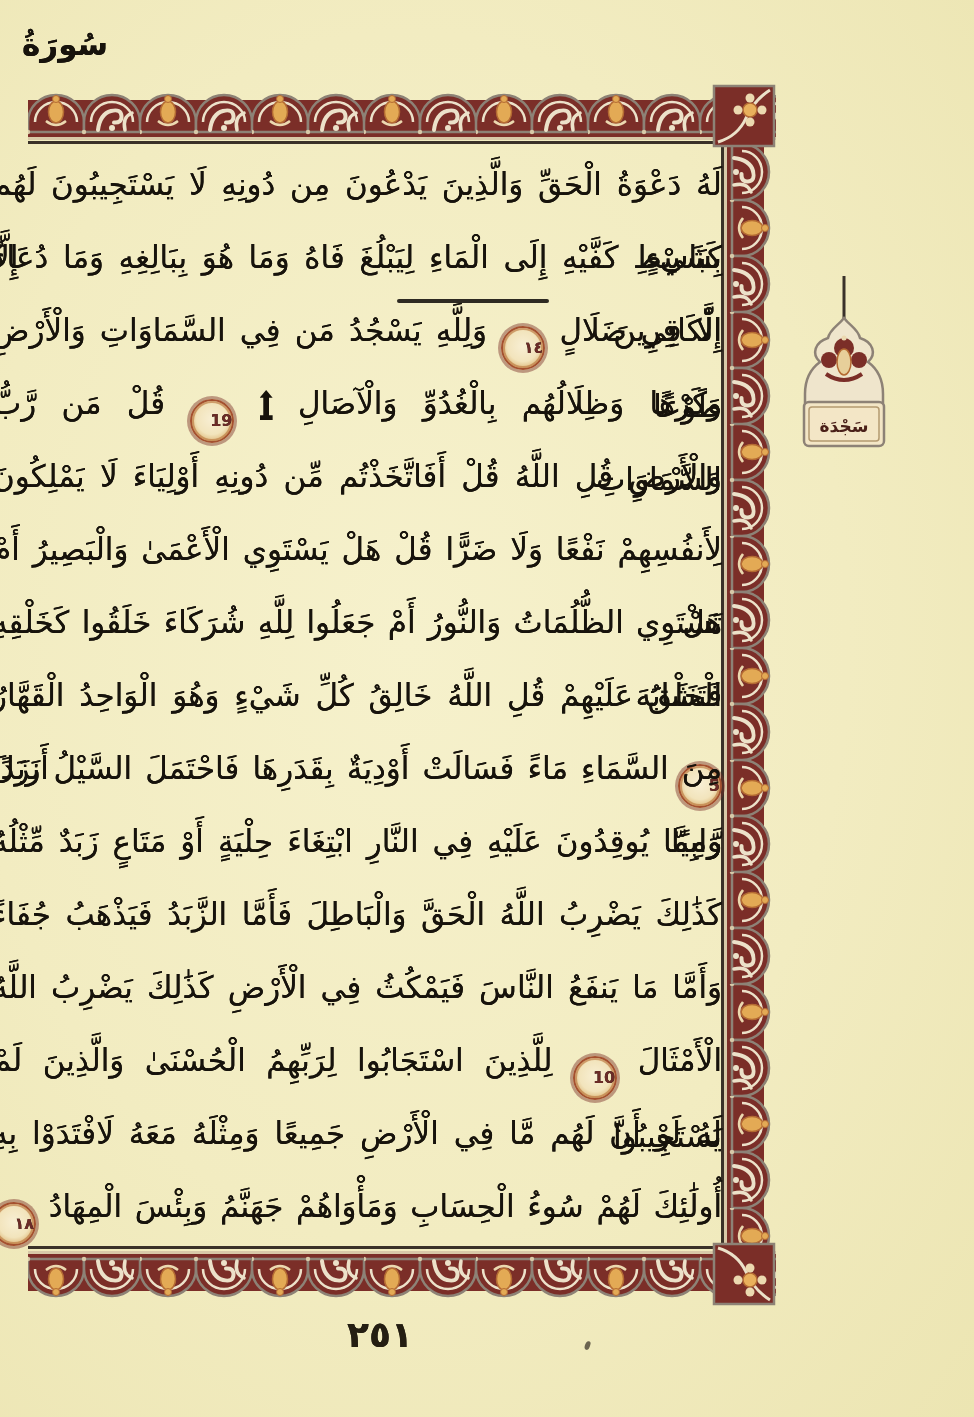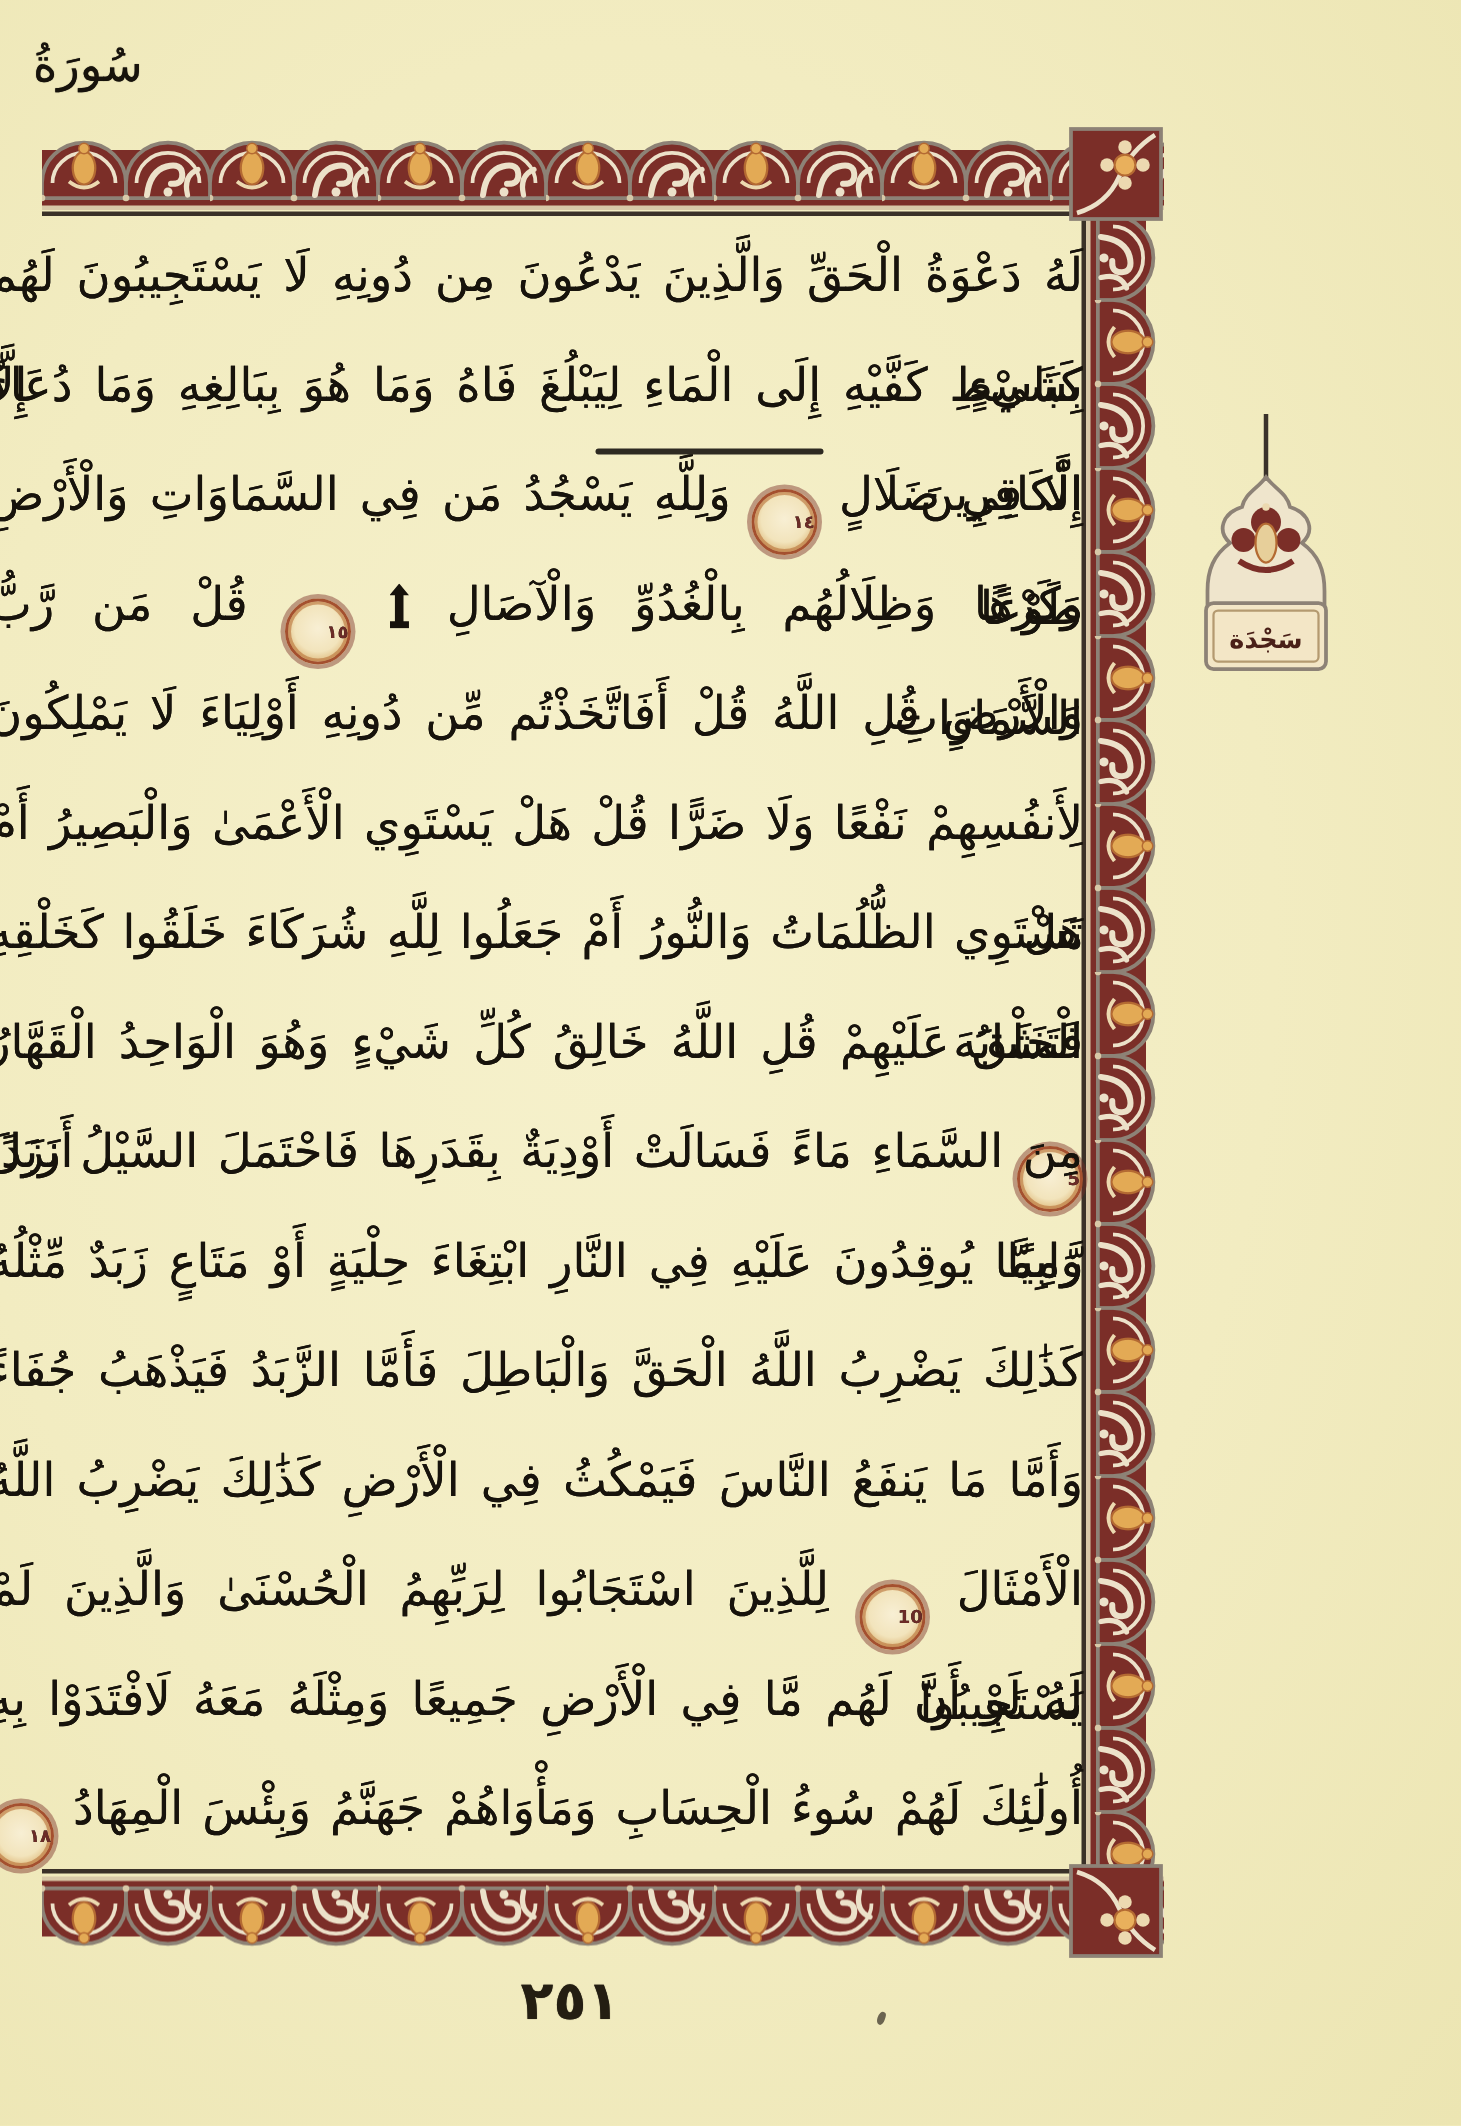--- a/index.html
+++ b/index.html
@@ -15,21 +15,21 @@
   }
   
   .juz-title{
     position:absolute;top:20px;right:170px;
     font-size:33px;font-weight:bold;color:#17130c;
     direction:rtl;white-space:nowrap;
     text-shadow:0 0 .5px #17130c;
   }
   .surah-label{
     position:absolute;top:26px;left:22px;
-    font-size:31px;font-weight:normal;color:#17130c;
+    font-size:31px;font-weight:bold;color:#17130c;
     direction:rtl;white-space:nowrap;
     text-shadow:0 0 .5px #17130c;
   }
   
   .band{position:absolute;display:block;}
   .band-top{left:28px;top:88px;}
   .band-bottom{left:28px;top:1249px;}
   .band-right{left:722px;top:88px;}
   .rule{position:absolute;background:#3a3128;}
   .rule-top{left:28px;top:141px;width:696px;height:3px;}
@@ -50,21 +50,21 @@
     white-space:normal;
     font-weight:500;
     text-shadow:0 0 .4px #17130c;
   }
   .ayah-text{letter-spacing:0px;}
   .ayah-marker{
     display:inline-block;width:40px;height:40px;border-radius:50%;
     background:radial-gradient(circle at 50% 45%, #f8efd4 0%, #f2e4bc 52%, #e2c289 72%, #c9a159 100%);
     border:2px solid #a4502f;
     box-shadow:0 0 0 3px rgba(123,46,40,.45), inset 0 0 0 2px rgba(180,106,50,.55);
-    color:#6b2b27;font-size:12px;font-weight:bold;
+    color:#6b2b27;font-size:16px;font-weight:bold;
     line-height:40px;text-align:center;vertical-align:-12px;
   }
   .sajdah-symbol{
     display:inline-block;width:13px;height:30px;background:#17130c;
     vertical-align:-6px;
     clip-path:polygon(50% 0%,100% 26%,72% 26%,72% 84%,100% 84%,100% 100%,0% 100%,0% 84%,28% 84%,28% 26%,0% 26%);
   }
   
   .text-overline-mark{
     position:absolute;left:397px;top:299px;width:152px;height:3.5px;
@@ -148,21 +148,21 @@
     <circle cx="26" cy="38" r="4.5" fill="#ecd9b0"></circle>
       <circle cx="50" cy="38" r="4.5" fill="#ecd9b0"></circle>
     <circle cx="38" cy="26" r="4.5" fill="#ecd9b0"></circle>
       <circle cx="38" cy="50" r="4.5" fill="#ecd9b0"></circle>
   </svg>
 
   <div class="text-block" id="lines-container">
       <div class="quran-line"><span class="ayah-text">لَهُ دَعْوَةُ الْحَقِّ وَالَّذِينَ يَدْعُونَ مِن دُونِهِ لَا يَسْتَجِيبُونَ لَهُم بِشَيْءٍ إِلَّا</span></div>
       <div class="quran-line"><span class="ayah-text">كَبَاسِطِ كَفَّيْهِ إِلَى الْمَاءِ لِيَبْلُغَ فَاهُ وَمَا هُوَ بِبَالِغِهِ وَمَا دُعَاءُ الْكَافِرِينَ</span></div>
       <div class="quran-line"><span class="ayah-text">إِلَّا فِي ضَلَالٍ</span> <span class="ayah-marker">١٤</span> <span class="ayah-text">وَلِلَّهِ يَسْجُدُ مَن فِي السَّمَاوَاتِ وَالْأَرْضِ طَوْعًا</span></div>
-      <div class="quran-line"><span class="ayah-text">وَكَرْهًا وَظِلَالُهُم بِالْغُدُوِّ وَالْآصَالِ</span> <span class="sajdah-symbol"></span> <span class="ayah-marker">١٥</span> <span class="ayah-text">قُلْ مَن رَّبُّ السَّمَاوَاتِ</span></div>
+      <div class="quran-line"><span class="ayah-text">وَكَرْهًا وَظِلَالُهُم بِالْغُدُوِّ وَالْآصَالِ</span> <span class="sajdah-symbol"></span> <span class="ayah-marker">19</span> <span class="ayah-text">قُلْ مَن رَّبُّ السَّمَاوَاتِ</span></div>
       <div class="quran-line"><span class="ayah-text">وَالْأَرْضِ قُلِ اللَّهُ قُلْ أَفَاتَّخَذْتُم مِّن دُونِهِ أَوْلِيَاءَ لَا يَمْلِكُونَ</span></div>
       <div class="quran-line"><span class="ayah-text">لِأَنفُسِهِمْ نَفْعًا وَلَا ضَرًّا قُلْ هَلْ يَسْتَوِي الْأَعْمَىٰ وَالْبَصِيرُ أَمْ هَلْ</span></div>
       <div class="quran-line"><span class="ayah-text">تَسْتَوِي الظُّلُمَاتُ وَالنُّورُ أَمْ جَعَلُوا لِلَّهِ شُرَكَاءَ خَلَقُوا كَخَلْقِهِ فَتَشَابَهَ</span></div>
       <div class="quran-line"><span class="ayah-text">الْخَلْقُ عَلَيْهِمْ قُلِ اللَّهُ خَالِقُ كُلِّ شَيْءٍ وَهُوَ الْوَاحِدُ الْقَهَّارُ</span> <span class="ayah-marker">5</span> <span class="ayah-text">أَنزَلَ</span></div>
       <div class="quran-line"><span class="ayah-text">مِنَ السَّمَاءِ مَاءً فَسَالَتْ أَوْدِيَةٌ بِقَدَرِهَا فَاحْتَمَلَ السَّيْلُ زَبَدًا رَّابِيًا</span></div>
       <div class="quran-line"><span class="ayah-text">وَمِمَّا يُوقِدُونَ عَلَيْهِ فِي النَّارِ ابْتِغَاءَ حِلْيَةٍ أَوْ مَتَاعٍ زَبَدٌ مِّثْلُهُ</span></div>
       <div class="quran-line"><span class="ayah-text">كَذَٰلِكَ يَضْرِبُ اللَّهُ الْحَقَّ وَالْبَاطِلَ فَأَمَّا الزَّبَدُ فَيَذْهَبُ جُفَاءً</span></div>
       <div class="quran-line"><span class="ayah-text">وَأَمَّا مَا يَنفَعُ النَّاسَ فَيَمْكُثُ فِي الْأَرْضِ كَذَٰلِكَ يَضْرِبُ اللَّهُ</span></div>
       <div class="quran-line"><span class="ayah-text">الْأَمْثَالَ</span> <span class="ayah-marker">10</span> <span class="ayah-text">لِلَّذِينَ اسْتَجَابُوا لِرَبِّهِمُ الْحُسْنَىٰ وَالَّذِينَ لَمْ يَسْتَجِيبُوا</span></div>
       <div class="quran-line"><span class="ayah-text">لَهُ لَوْ أَنَّ لَهُم مَّا فِي الْأَرْضِ جَمِيعًا وَمِثْلَهُ مَعَهُ لَافْتَدَوْا بِهِ</span></div>

